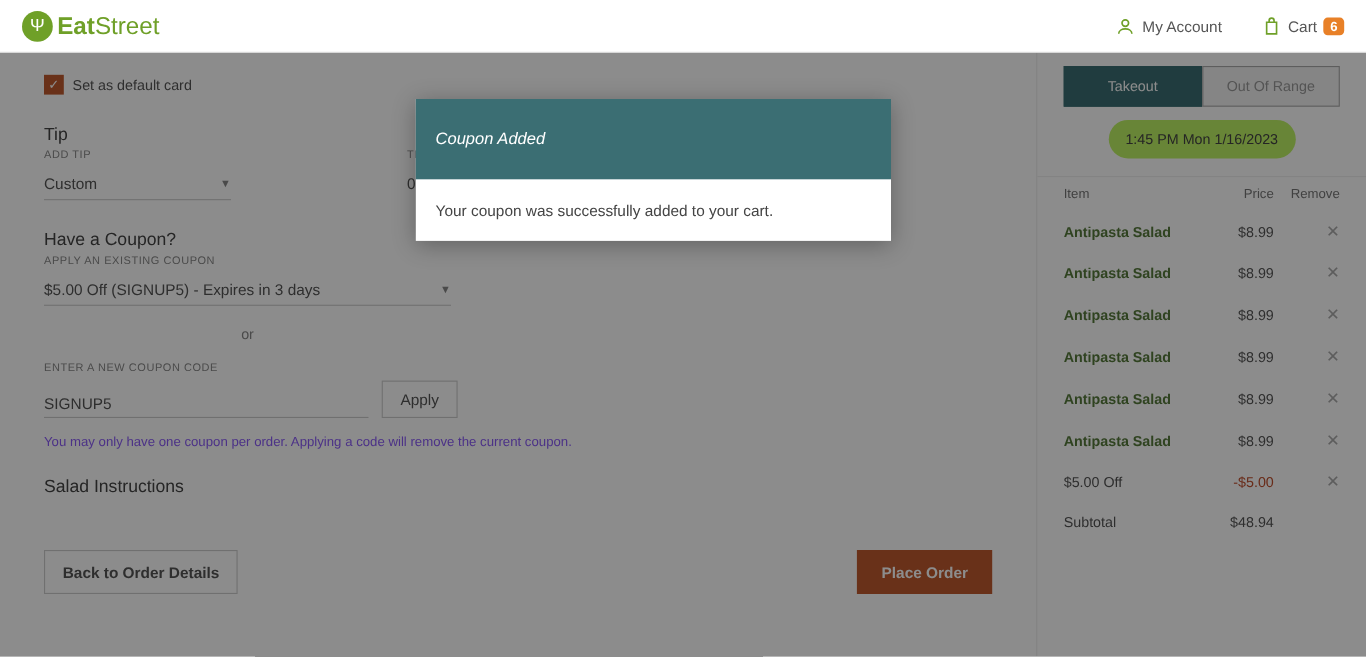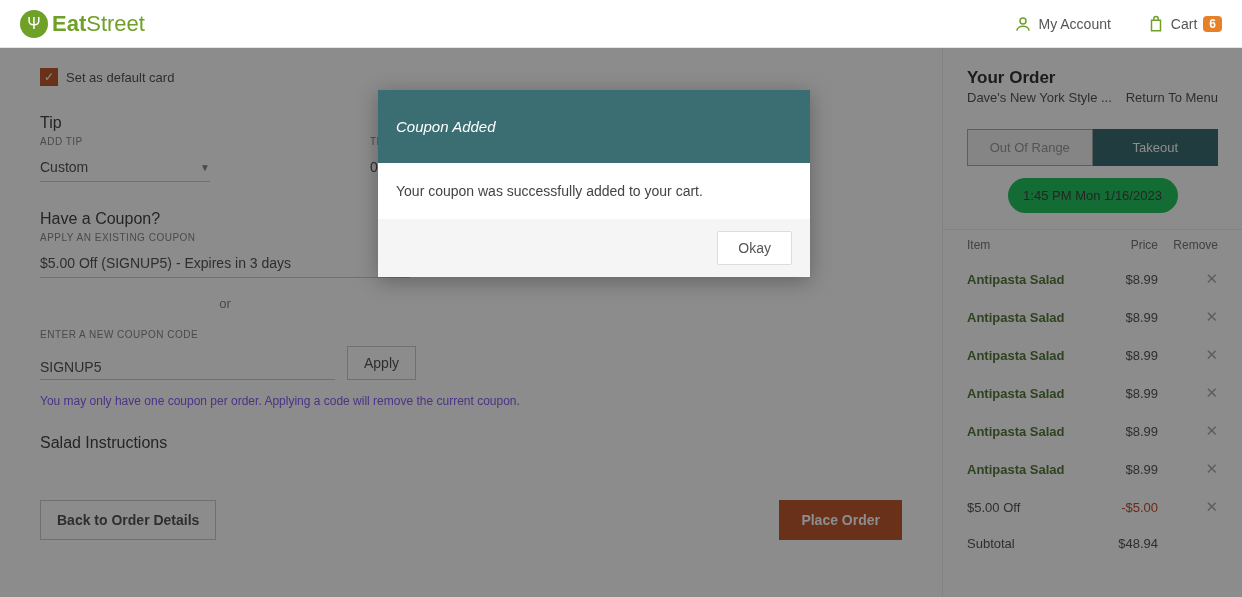--- a/index.html
+++ b/index.html
@@ -48,21 +48,21 @@
 .order-header { padding: 20px 24px 12px; }
 .order-title { font-size: 17px; font-weight: 700; color: #333; margin-bottom: 2px; }
 .order-row { display: flex; justify-content: space-between; font-size: 13px; color: #555; }
 .return-link { color: #555; }
 
 .tabs { display: flex; margin: 12px 24px; }
 .tab { flex: 1; text-align: center; padding: 10px; font-size: 13px; border: 1px solid #aaa;}
 .tab.active { background: #3b6e73; color: #fff; border: 1px solid #3b6e73;}
 .tab.inactive { background: #f3f3f3; color: #999; }
 
-.pill { margin: 0 auto 16px; width: 170px; text-align: center; background: #22c55e; padding: 10px; font-size: 13px; border-radius: 18px; color: #444; }
+.pill { margin: 0 auto 16px; width: 170px; text-align: center; background: #bef264; padding: 10px; font-size: 13px; border-radius: 18px; color: #444; }
 
 .items-head { display: flex; padding: 8px 24px; font-size: 12px; color: #777; border-top: 1px solid #eee; }
 .col-item { flex: 1; }
 .col-price { width: 60px; text-align: right; }
 .col-remove { width: 60px; text-align: right; }
 
 .item-row { display: flex; padding: 10px 24px; font-size: 13px; align-items: center; }
 .item-name { flex: 1; color: #567a3b; font-weight: 600; }
 .item-price { width: 60px; text-align: right; color: #555; }
 .item-remove { width: 60px; text-align: right; color: #aaa; cursor: pointer; font-size: 15px; }
@@ -147,30 +147,23 @@
 
     <div class="instructions-title">Salad Instructions</div>
 
     <div class="bottom-btns">
       <button class="back-btn">Back to Order Details</button>
       <button class="place-btn">Place Order</button>
     </div>
   </div>
 
   <div class="right">
-    <div class="order-header">
-      <div class="order-title">Your Order</div>
-      <div class="order-row">
-        <span>Dave's New York Style ...</span>
-        <span class="return-link">Return To Menu</span>
-      </div>
-    </div>
     <div class="tabs">
+      <div class="tab active">Takeout</div>
       <div class="tab inactive">Out Of Range</div>
-      <div class="tab active">Takeout</div>
     </div>
     <div class="pill">1:45 PM Mon 1/16/2023</div>
 
     <div class="items-head">
       <div class="col-item">Item</div>
       <div class="col-price">Price</div>
       <div class="col-remove">Remove</div>
     </div>
 
     <div class="item-row">
@@ -213,16 +206,13 @@
       <div class="col-price">$48.94</div>
       <div class="col-remove"></div>
     </div>
   </div>
 </div>
 
 <div class="overlay"></div>
 <div class="modal">
   <div class="modal-head">Coupon Added</div>
   <div class="modal-body">Your coupon was successfully added to your cart.</div>
-  <div class="modal-foot">
-    <button class="okay-btn">Okay</button>
-  </div>
 </div>
 
 </body></html>

